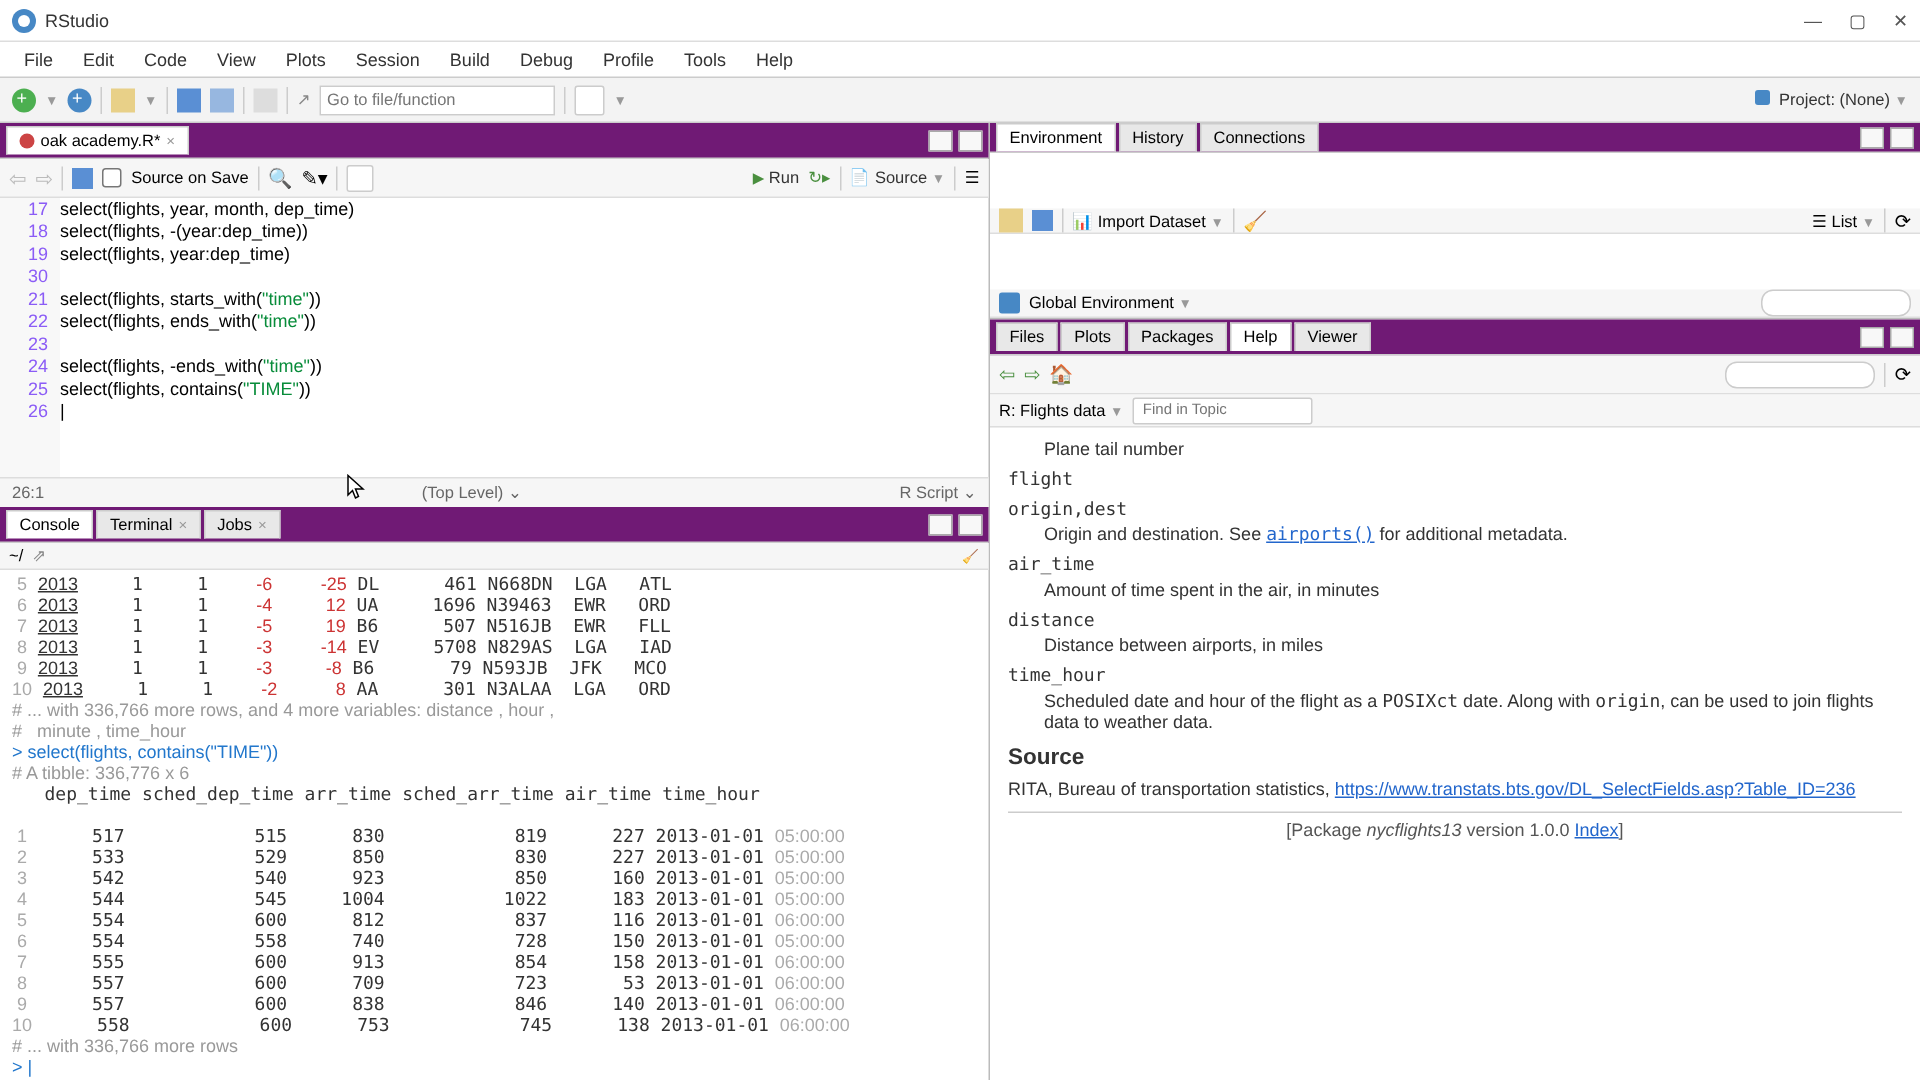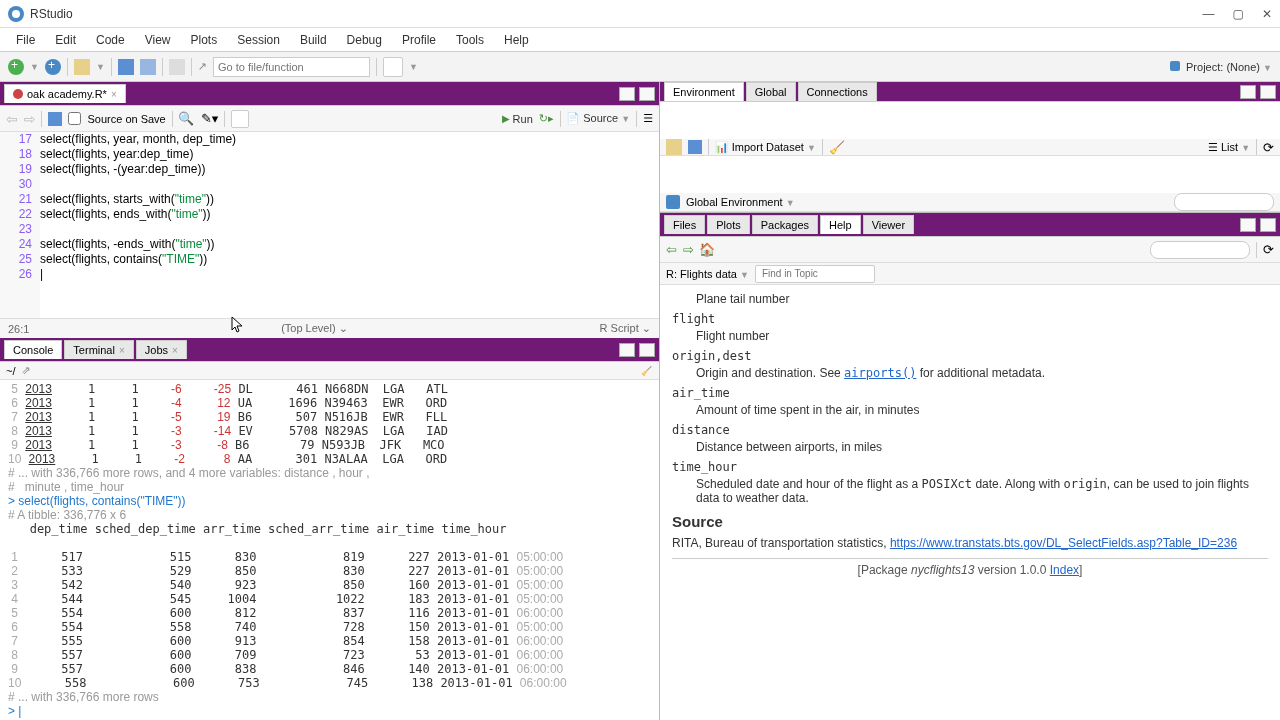--- a/index.html
+++ b/index.html
@@ -159,22 +159,22 @@
           <div>30</div>
           <div>21</div>
           <div>22</div>
           <div>23</div>
           <div>24</div>
           <div>25</div>
           <div>26</div>
         </div>
       <div class="code" id="codelines">
           <div class="line">select(flights, year, month, dep_time)</div>
+          <div class="line">select(flights, -(year:dep_time))</div>
           <div class="line">select(flights, year:dep_time)</div>
-          <div class="line">select(flights, -(year:dep_time))</div>
           <div class="line"></div>
           <div class="line">select(flights, starts_with(<span class="str">"time"</span>))</div>
           <div class="line">select(flights, ends_with(<span class="str">"time"</span>))</div>
           <div class="line"></div>
           <div class="line">select(flights, -ends_with(<span class="str">"time"</span>))</div>
           <div class="line">select(flights, contains(<span class="str">"TIME"</span>))</div>
           <div class="line">|</div>
         </div>
     </div>
     <div class="statusbar">
@@ -234,21 +234,21 @@
   </div>
 
   <div class="right">
 
     <div class="env-pane" style="height:130px">
       <div class="tabrow">
         <div class="tab">
             <span>Environment</span>
           </div>
         <div class="tab inactive">
-            <span>Global</span>
+            <span>History</span>
           </div>
         <div class="tab inactive">
             <span>Connections</span>
           </div>
         <div class="pane-btns">
             <div class="pb"></div>
             <div class="pb"></div>
           </div>
       </div>
       <div class="subtoolbar">
@@ -303,21 +303,20 @@
         <span style="font-size:13px">⟳</span>
       </div>
       <div class="subtoolbar" style="height:22px">
         <span><span>R: Flights data</span> <span style="color:#999;font-size:9px">▼</span></span>
         <input class="search-small" style="width: 120px; border-radius: 2px;" placeholder="Find in Topic">
       </div>
       <div class="help-body" id="help-body">
           <dl>
             <dd>Plane tail number</dd>
             <dt>flight</dt>
-            <dd>Flight number</dd>
             <dt>origin,dest</dt>
             <dd>Origin and destination. See <a href="#" class="code-inline">airports()</a> for additional metadata.</dd>
             <dt>air_time</dt>
             <dd>Amount of time spent in the air, in minutes</dd>
             <dt>distance</dt>
             <dd>Distance between airports, in miles</dd>
             <dt>time_hour</dt>
             <dd>Scheduled date and hour of the flight as a <span class="code-inline">POSIXct</span> date. Along with <span class="code-inline">origin</span>, can be used to join flights data to weather data.</dd>
           </dl>
           <h3>Source</h3>

